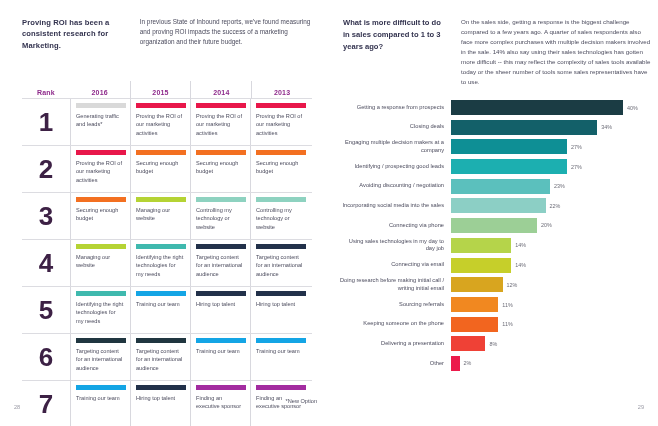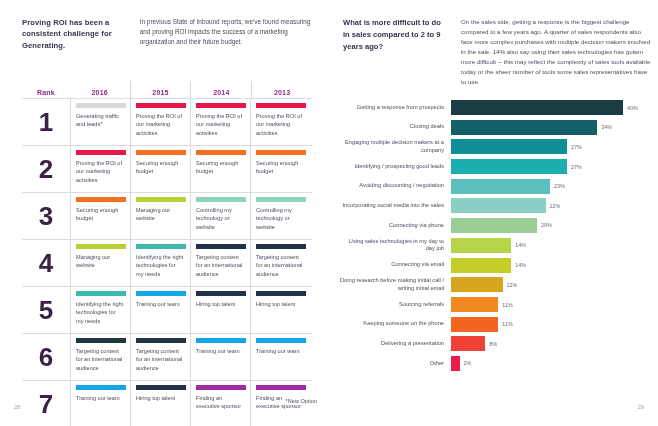--- a/index.html
+++ b/index.html
@@ -45,21 +45,21 @@
   .pgnum-right{position:absolute;right:14px;top:404px;font-size:5.6px;color:#9a9aa5;}
 </style>
 </head>
 <body>
 
 <div class="spread">
 
   <div class="page page-left">
 
     <div class="l-head">
-      <div class="l-head-title">Proving ROI has been a consistent challenge for Generating.</div>
+      <div class="l-head-title">Proving ROI has been a consistent research for Marketing.</div>
       <div class="l-head-body">In previous State of Inbound reports, we've found measuring and proving ROI impacts the success of a marketing organization and their future budget.</div>
     </div>
 
     <div class="table">
       <div class="t-header">
         <div class="t-col-rank">
           <span class="t-head-label">Rank</span>
         </div>
         <div class="t-col">
           <span class="t-head-label">2016</span>
@@ -218,21 +218,21 @@
         </div>
     </div>
 
     <div class="footnote">*New Option</div>
     <div class="pgnum-left">28</div>
   </div>
 
   <div class="page page-right">
 
     <div class="r-head">
-      <div class="r-head-title">What is more difficult to do in sales compared to 2 to 9 years ago?</div>
+      <div class="r-head-title">What is more difficult to do in sales compared to 1 to 3 years ago?</div>
       <div class="r-head-body">On the sales side, getting a response is the biggest challenge compared to a few years ago. A quarter of sales respondents also face more complex purchases with multiple decision makers involved in the sale. 14% also say using their sales technologies has gotten more difficult -- this may reflect the complexity of sales tools available today or the sheer number of tools some sales representatives have to use.</div>
     </div>
 
     <div class="chart" id="bar-chart">
         <div class="crow">
           <div class="clabel">Getting a response from prospects</div>
           <div class="cbarwrap">
             <div class="cbar" style="width: 172px; background: rgb(27, 60, 68);"></div>
             <div class="cval">40%</div>
           </div>

